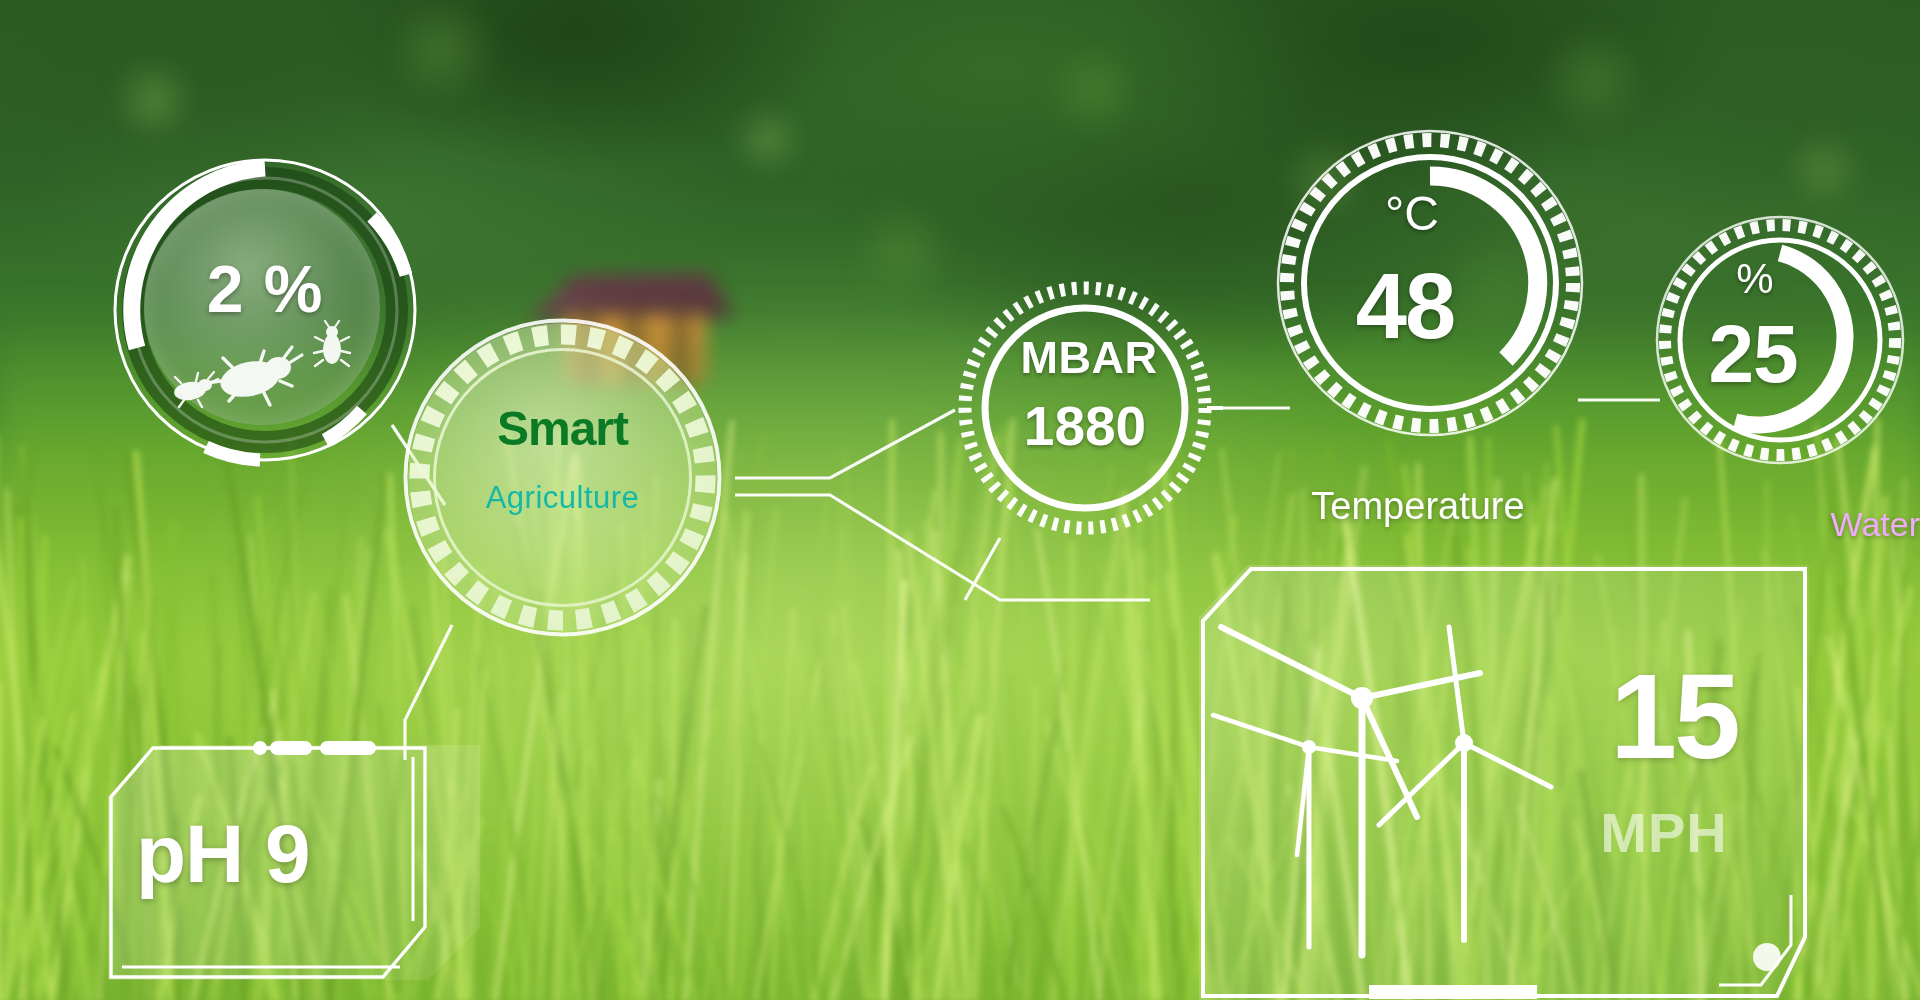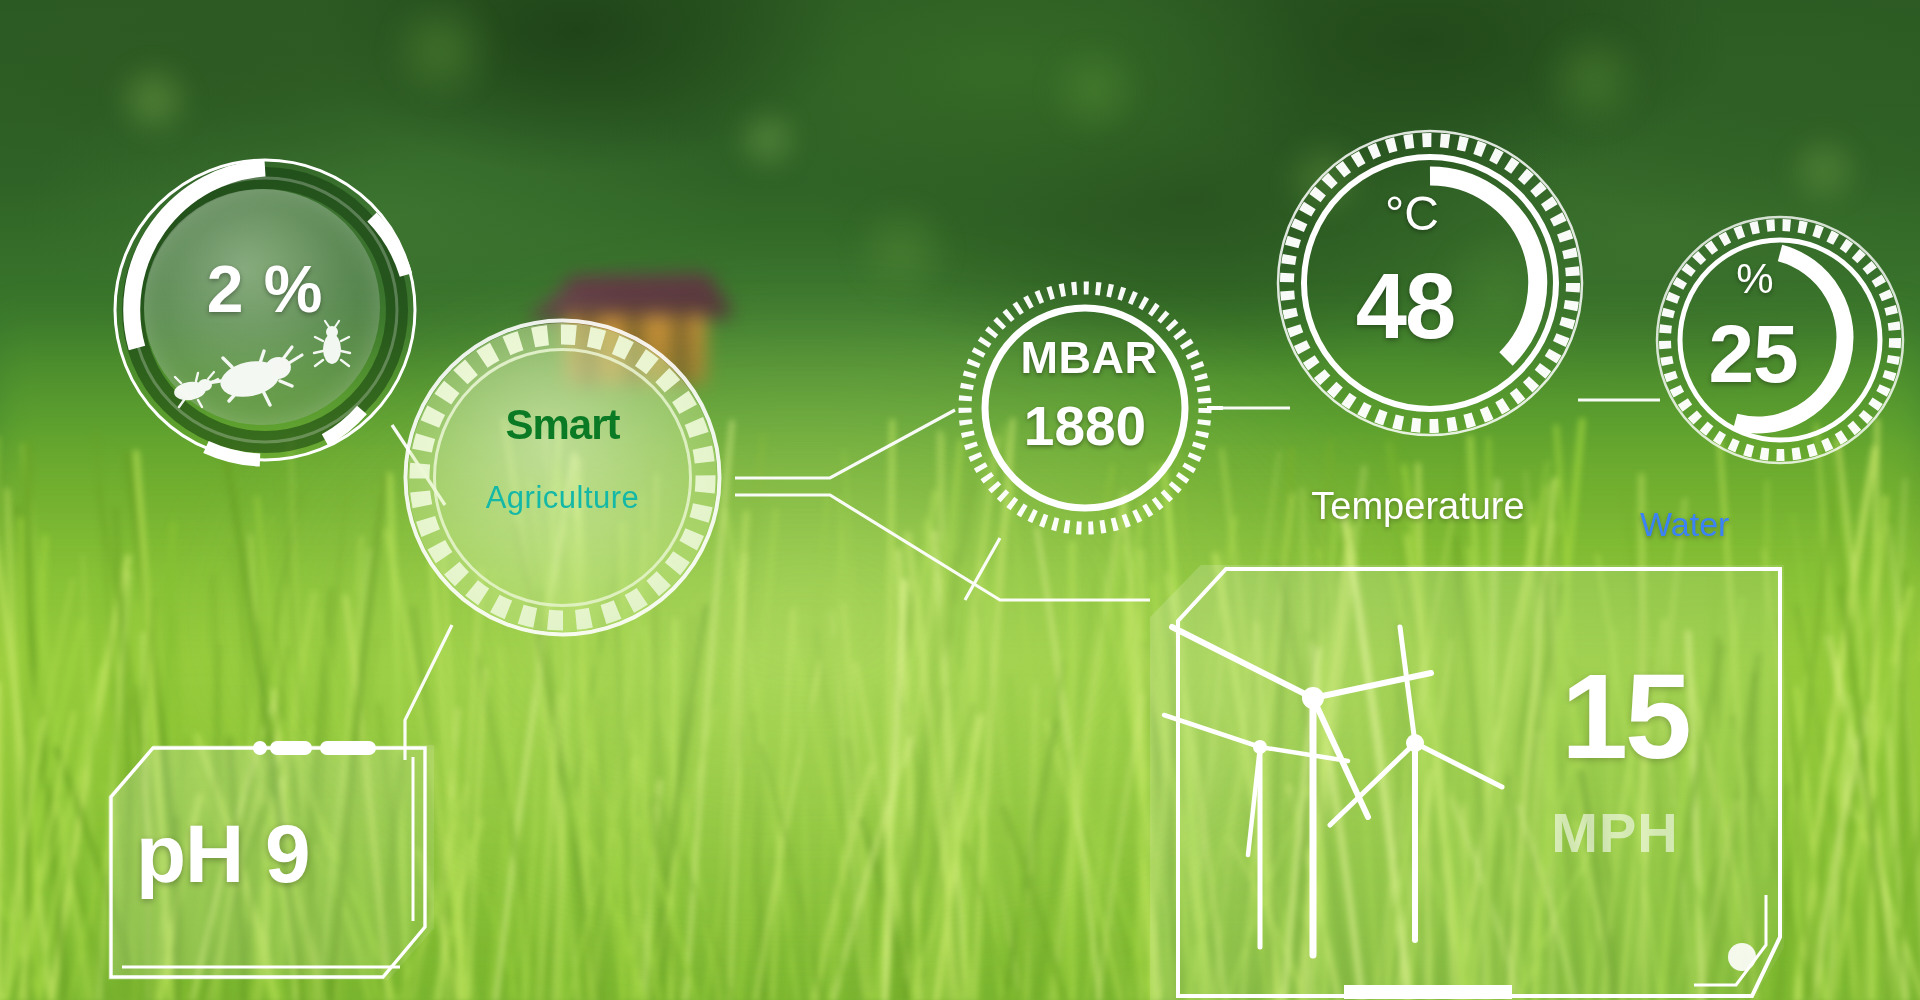--- a/index.html
+++ b/index.html
@@ -107,21 +107,21 @@
   #pest .bugs{position:absolute;left:62px;top:168px;width:190px;height:90px;}
 
   
   #brand{left:390px;top:305px;width:345px;height:345px;}
   #brand .face{
     position:absolute;left:18px;top:18px;width:309px;height:309px;border-radius:50%;
     background:radial-gradient(circle at 45% 38%, rgba(245,255,215,.58), rgba(205,235,150,.42) 62%, rgba(170,215,110,.40) 100%);
   }
   #brand .t1{
     position:absolute;left:0;right:0;top:96px;text-align:center;
-    font-size:42px;font-weight:700;color:#0b7a25;letter-spacing:-1px;
+    font-size:48px;font-weight:700;color:#0b7a25;letter-spacing:-1px;
   }
   #brand .t2{
     position:absolute;left:0;right:0;top:175px;text-align:center;
     font-size:31px;font-weight:400;color:#14b8a6;letter-spacing:.5px;
   }
 
   
   #mbar{left:955px;top:278px;width:260px;height:260px;}
   #mbar .t1{
     position:absolute;left:8px;right:0;top:54px;text-align:center;
@@ -155,39 +155,39 @@
   #water .unit{
     position:absolute;left:55px;top:40px;width:90px;text-align:center;
     font-size:42px;font-weight:400;color:#fff;text-shadow:0 2px 4px rgba(0,0,0,.35);
   }
   #water .val{
     position:absolute;left:18px;top:92px;width:160px;text-align:center;
     font-size:82px;font-weight:700;color:#fff;letter-spacing:-1px;
     text-shadow:0 2px 5px rgba(0,0,0,.35);
   }
   #water-label{
-    position:absolute;left:1640px;top:505px;width:280px;text-align:left;
-    font-size:34px;font-weight:400;color:#3b82f6;text-shadow:0 2px 5px rgba(0,0,0,.3);
-  }
-
-  
-  #ph{left:108px;top:745px;width:326px;height:235px;text-decoration:underline;}
+    position:absolute;left:1640px;top:505px;width:280px;text-align:right;
+    font-size:34px;font-weight:400;color:#f0abfc;text-shadow:0 2px 5px rgba(0,0,0,.3);
+  }
+
+  
+  #ph{left:108px;top:745px;width:372px;height:235px;text-decoration:underline;}
   #ph .fill{
     position:absolute;inset:0;
     background:linear-gradient(135deg, rgba(255,255,255,.20), rgba(255,255,255,.08));
     clip-path:polygon(14% 0%, 100% 0%, 100% 78%, 86% 100%, 0% 100%, 0% 22%);
   }
   #ph .txt{
     position:absolute;left:28px;top:62px;
     font-size:82px;font-weight:700;color:#fff;letter-spacing:-1px;
     text-shadow:0 2px 6px rgba(0,0,0,.28);
   }
 
   
-  #wind{left:1150px;top:565px;width:610px;height:435px;padding-left:24px;}
+  #wind{left:1199px;top:565px;width:610px;height:435px;}
   #wind .fill{
     position:absolute;inset:0;
     background:linear-gradient(135deg, rgba(255,255,255,.17), rgba(255,255,255,.06));
     clip-path:polygon(8% 0%, 100% 0%, 100% 88%, 95% 100%, 0% 100%, 0% 12%);
   }
   #wind .val{
     position:absolute;left:370px;top:82px;width:210px;text-align:center;
     font-size:120px;font-weight:700;color:#fff;letter-spacing:-3px;
     text-shadow:0 2px 6px rgba(0,0,0,.22);
   }

